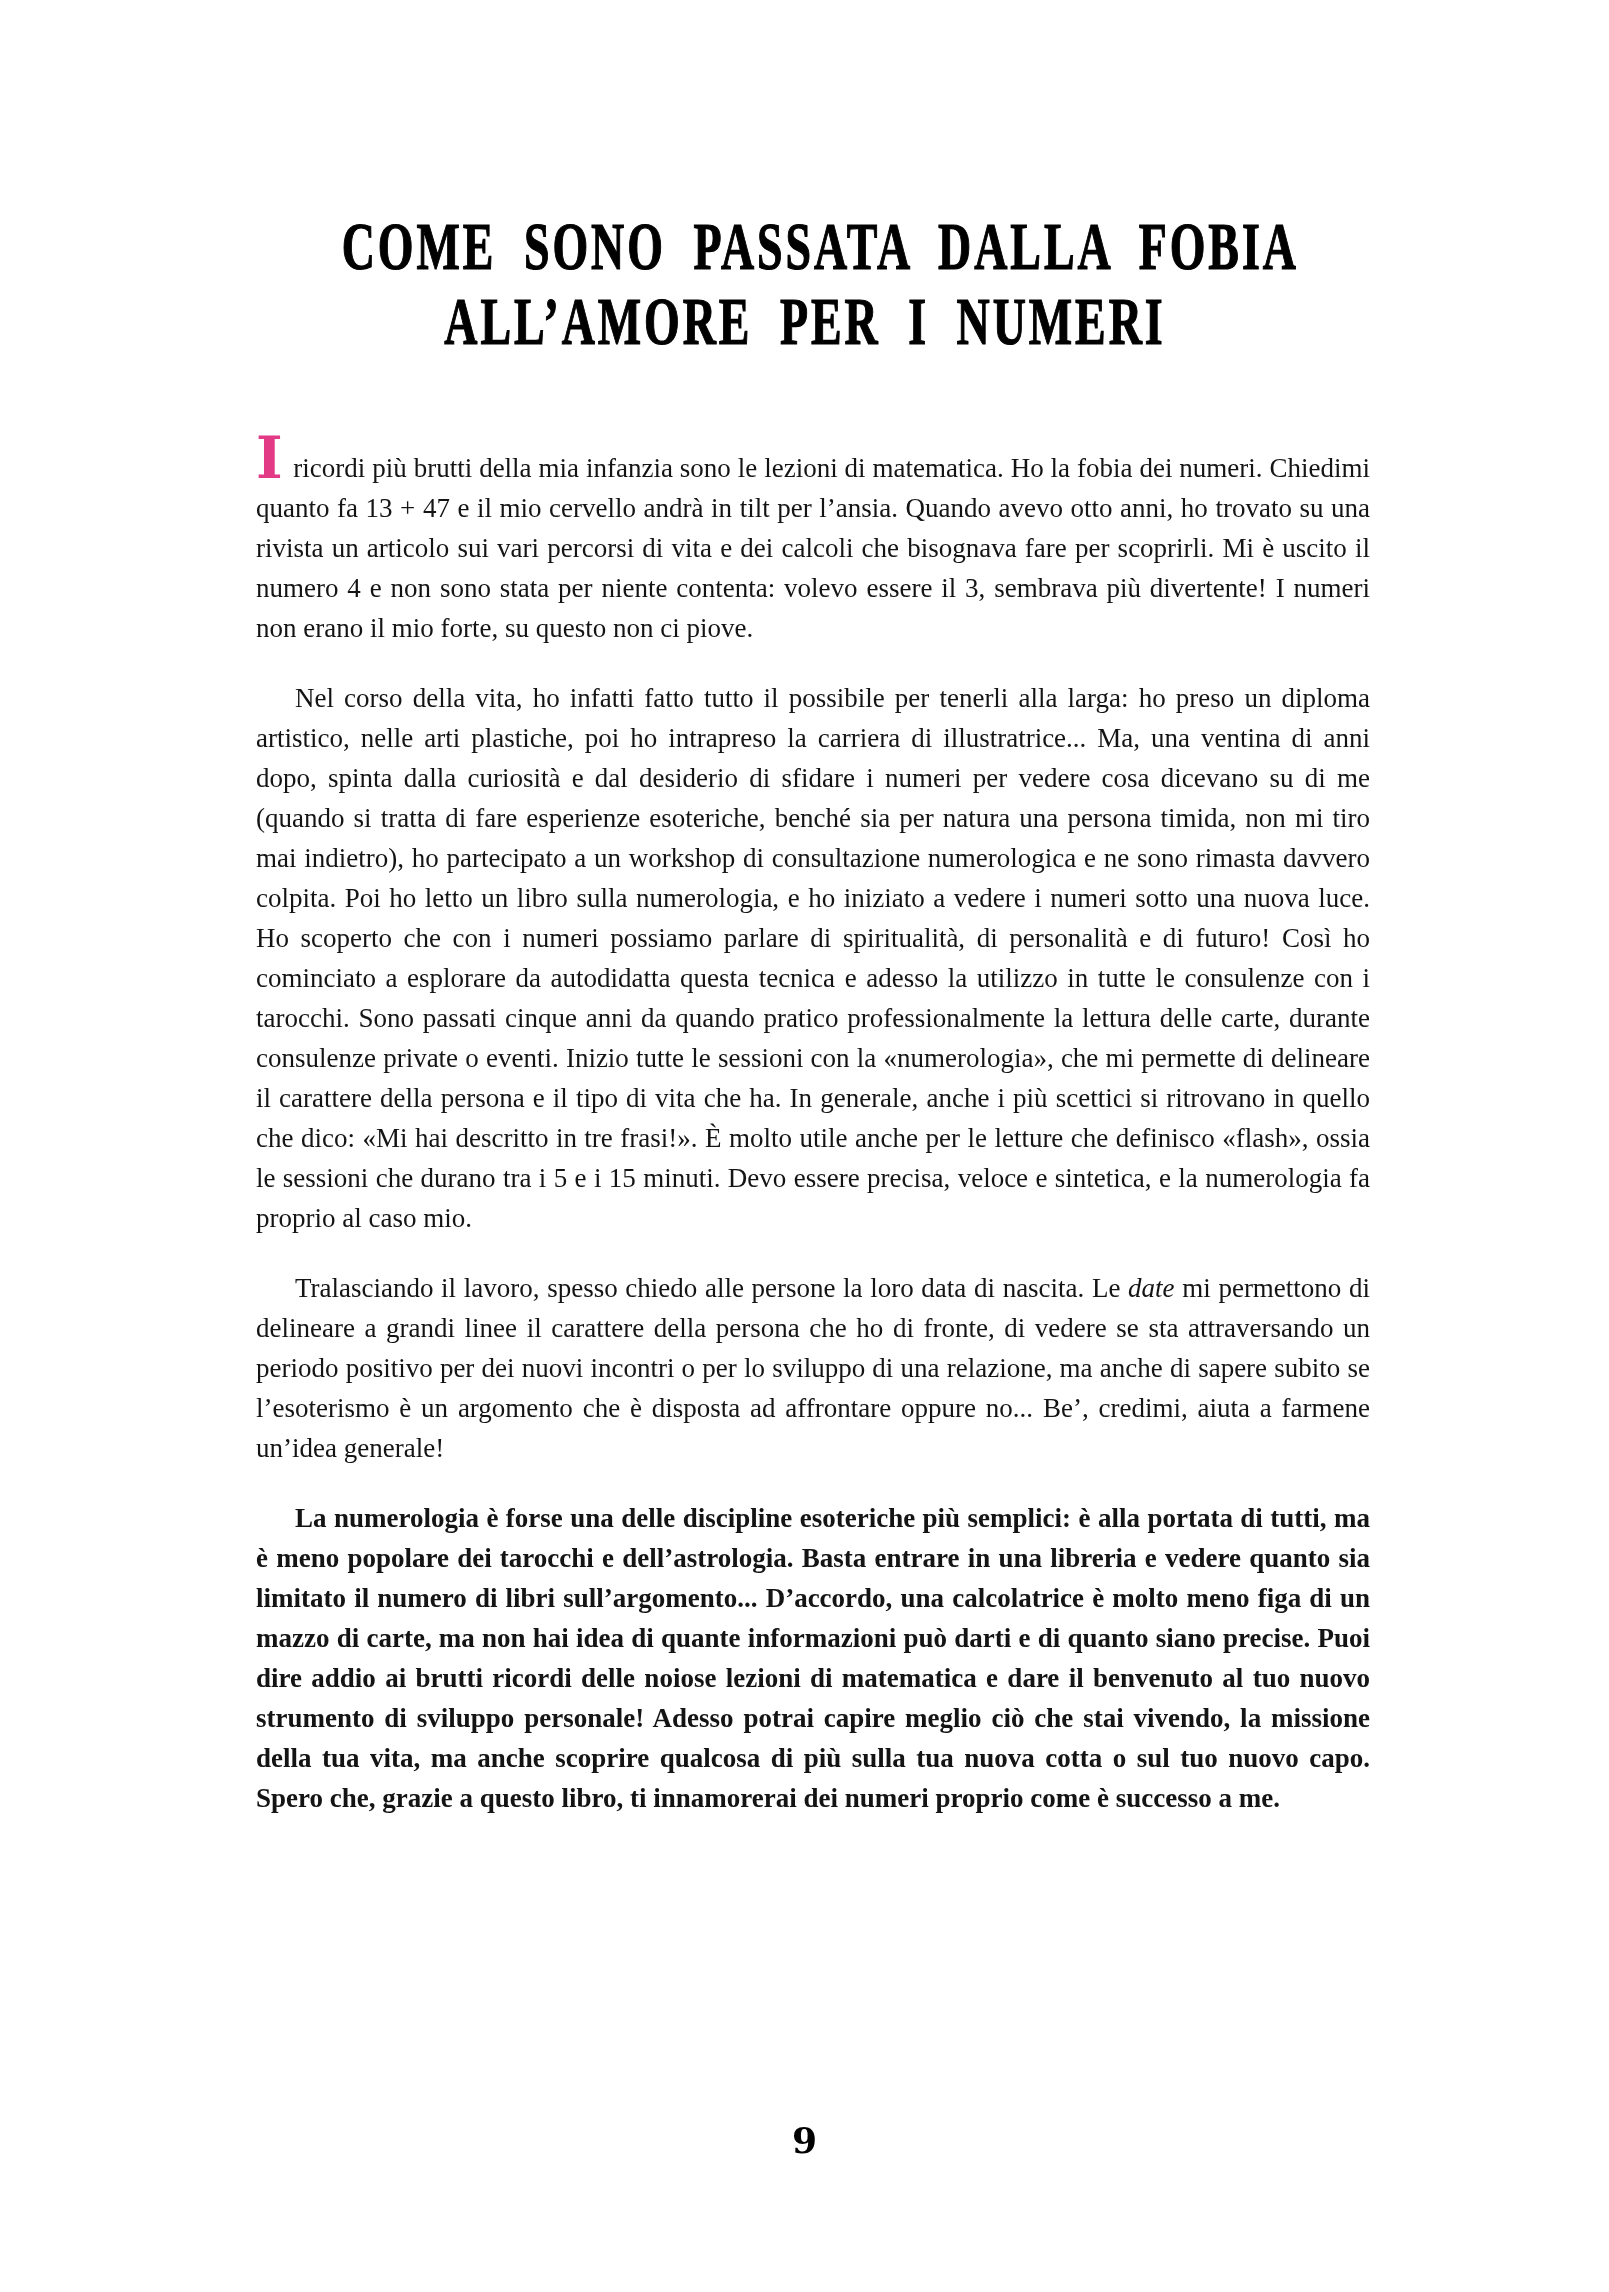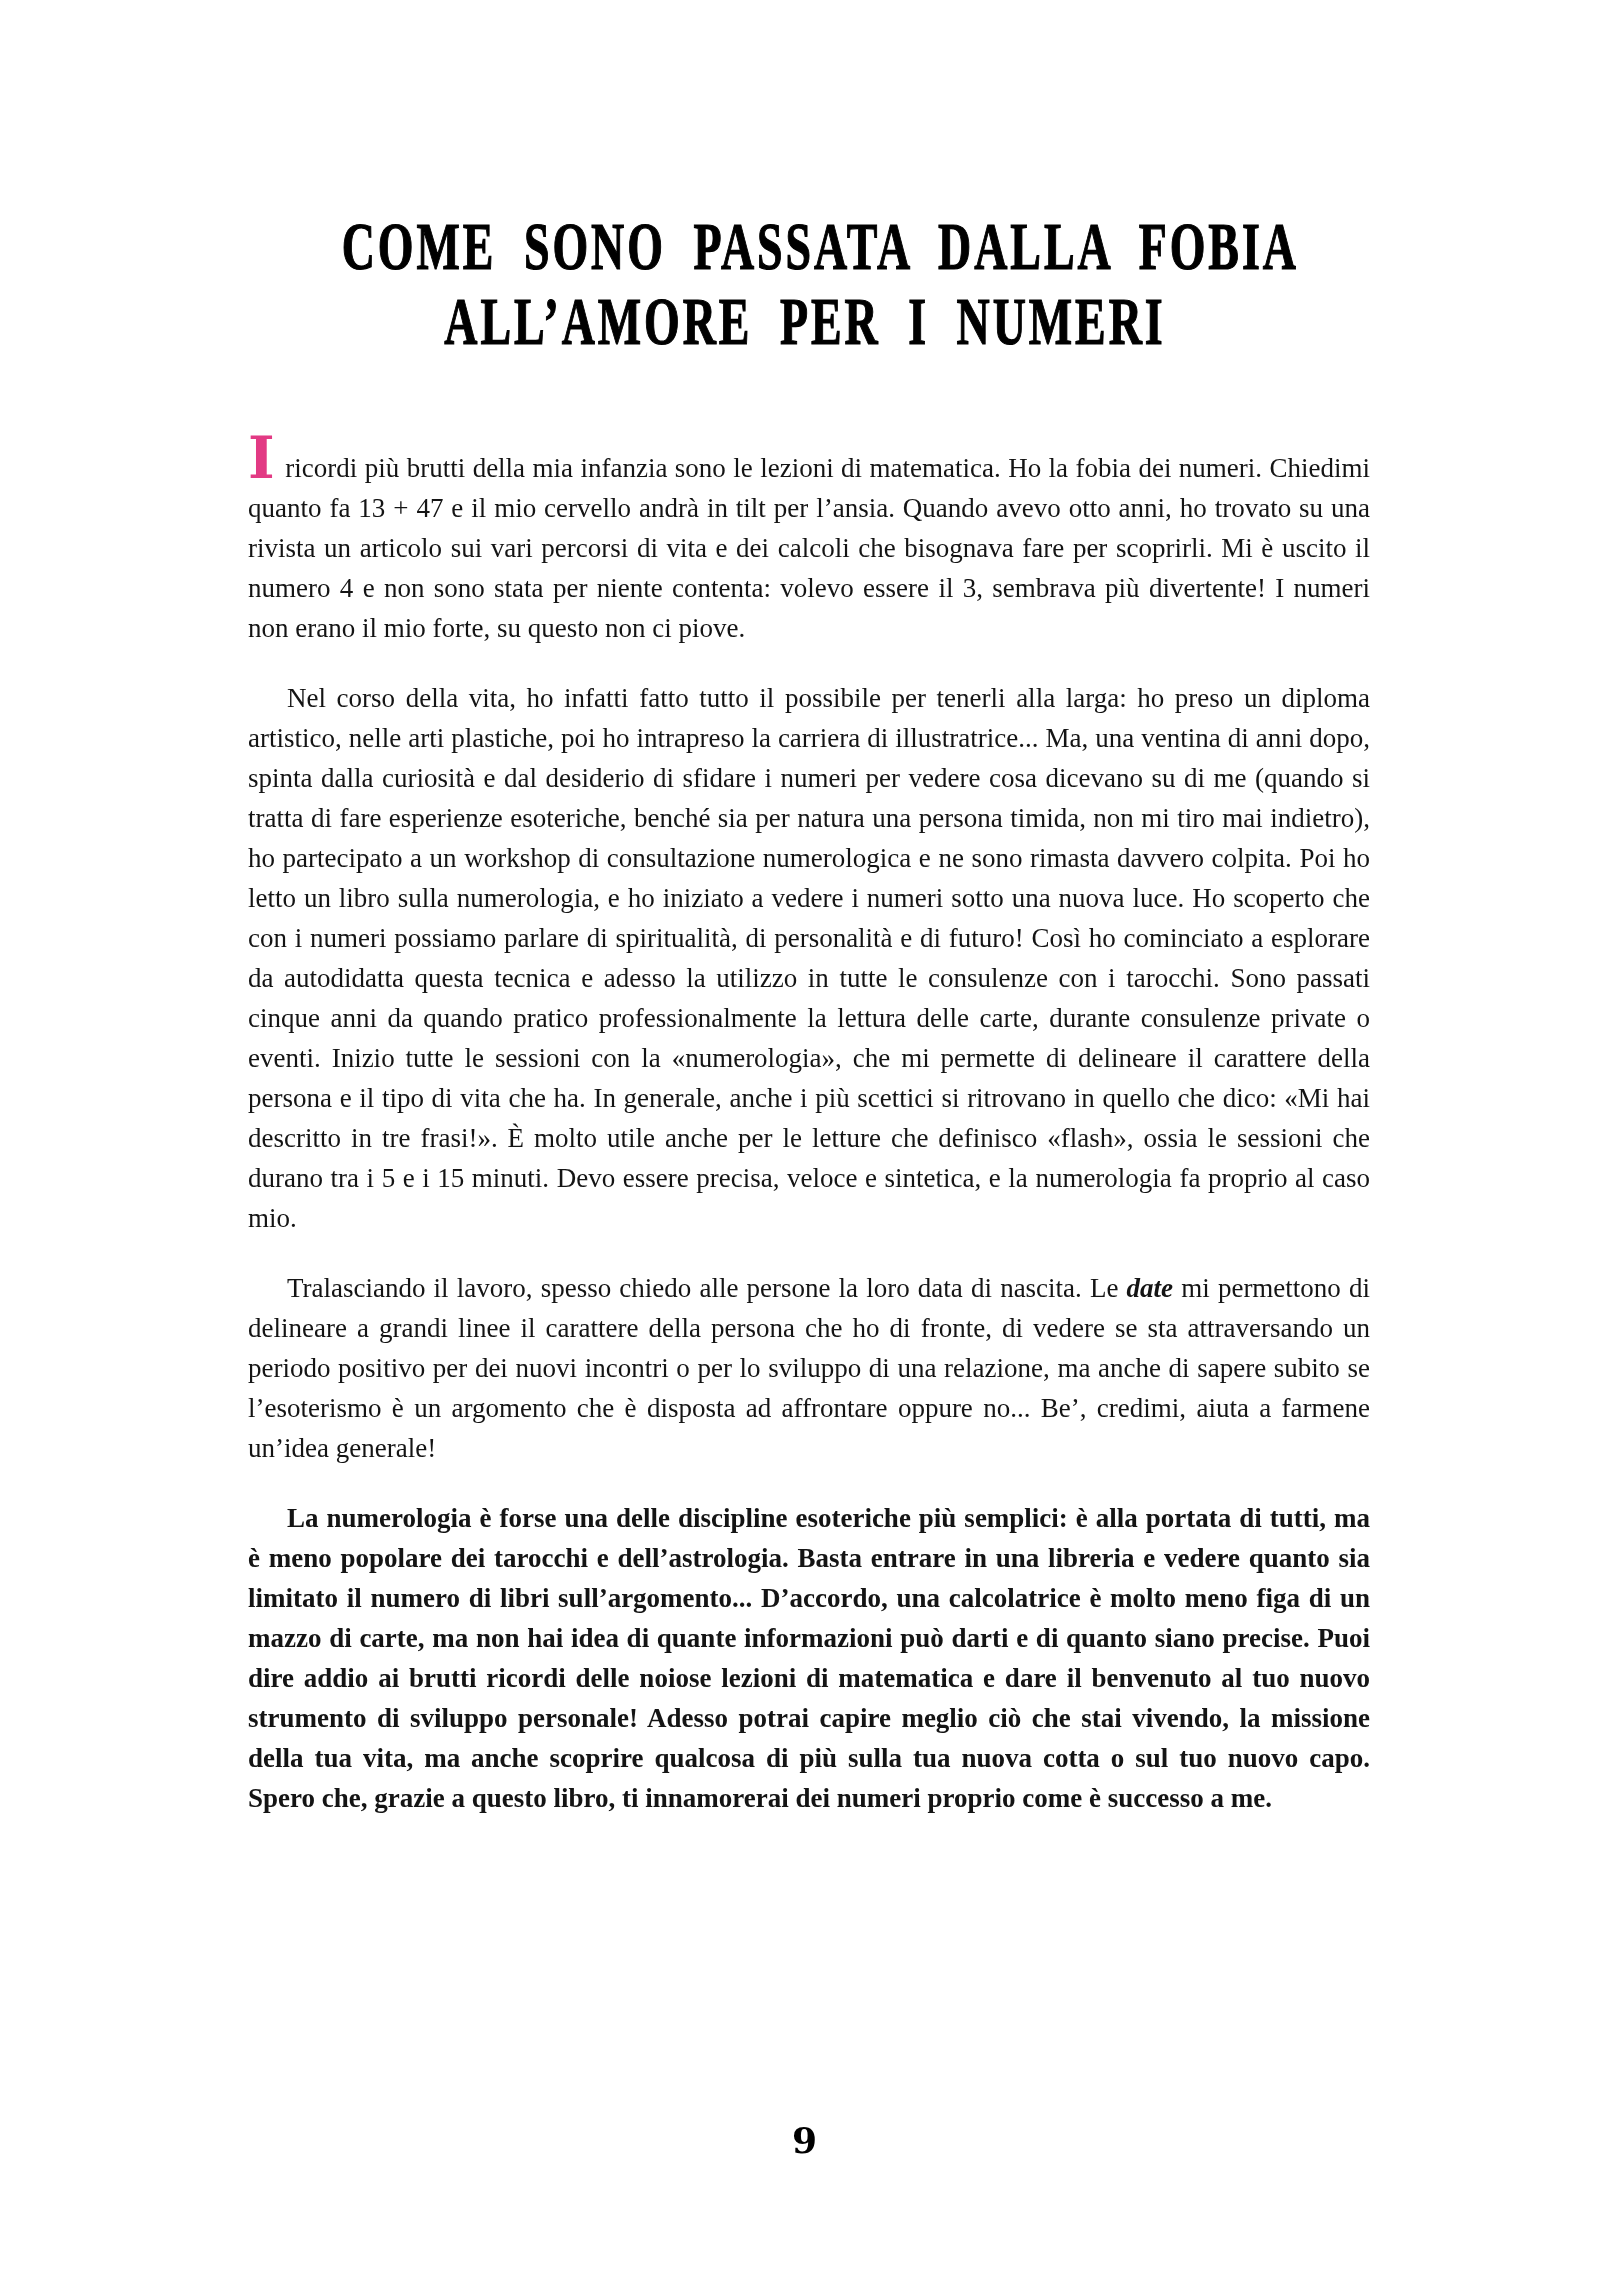--- a/index.html
+++ b/index.html
@@ -37,33 +37,33 @@
   .body-text {
     position: absolute;
     top: 448px;
     left: 240px;
     width: 1130px;
     font-size: 27px;
     line-height: 40px;
     text-align: justify;
     color: #141414;
   }
-  .para { margin: 0 0 30px 8px; }
+  .para { margin: 0 0 30px 16px; }
   .para.indent { text-indent: 39px; }
   .para:last-child { margin-bottom: 0; font-weight: bold; }
   .dropcap {
     font-family: "DejaVu Serif", serif;
     font-weight: bold;
     font-size: 57px;
     line-height: 0;
     margin-right: 10.7px;
     position: relative;
     top: 0.9px;
   }
-  .italic { font-style: italic; font-weight: bold; }
+  .italic { font-style: italic; }
   
   .page-number {
     position: absolute;
     top: 2119px;
     left: 240px;
     width: 1130px;
     text-align: center;
     font-family: "DejaVu Serif", serif;
     font-weight: bold;
     font-size: 36px;

